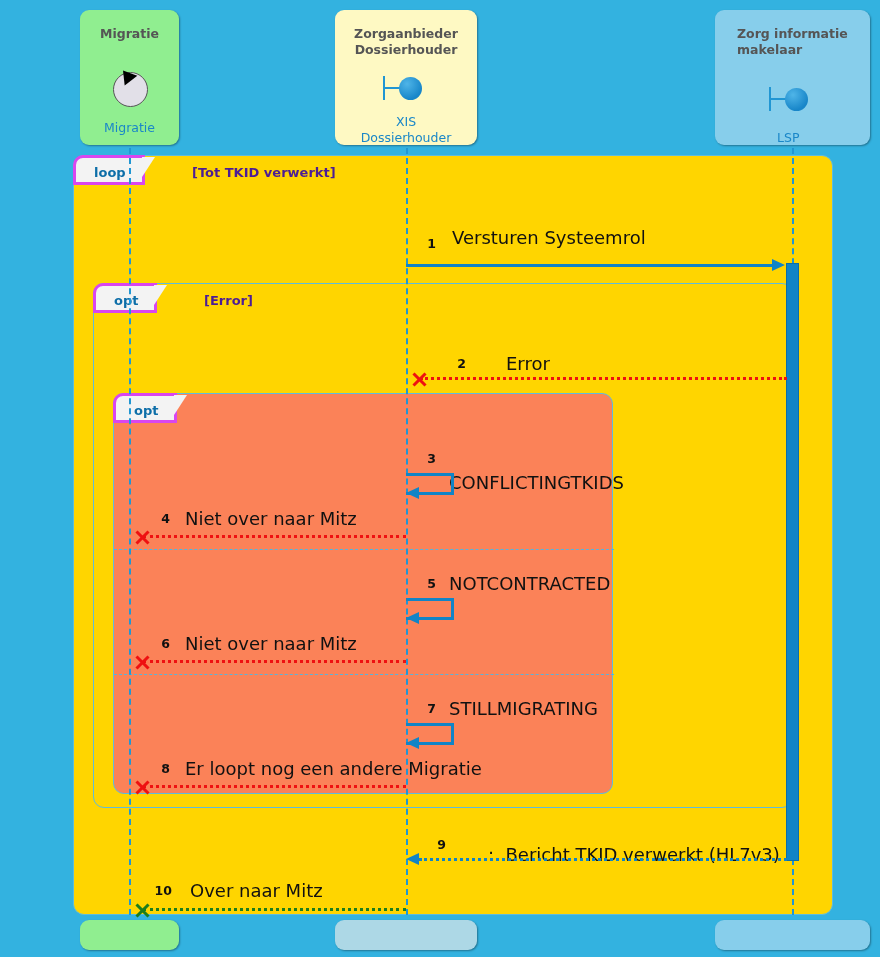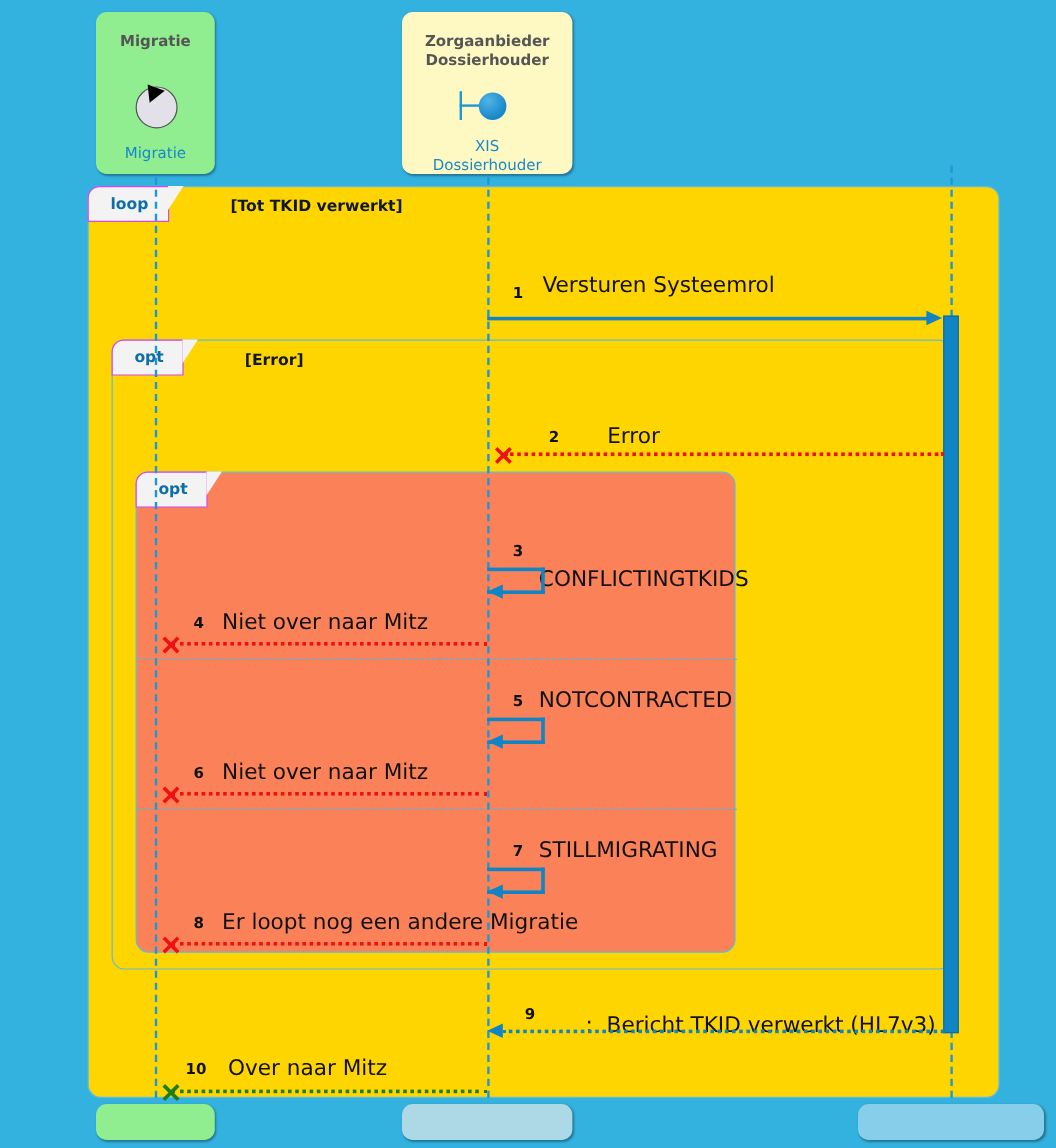--- a/index.html
+++ b/index.html
@@ -94,42 +94,42 @@
     border: 1px solid #5fbcdd;
     border-radius: 11px;
   }
   .frag-yellow { background: #ffd500; }
   .frag-orange { background: #fb8258; }
   .frag-label {
     position: absolute;
     left: -1px; top: -1px;
     height: 30px;
     background: #f3f3f3;
-    border: 1px solid #d946ef;
+    border: 3px solid #d946ef;
     border-top-left-radius: 10px;
     box-sizing: border-box;
     padding: 0 16px 0 18px;
     font-weight: bold;
     font-size: 13px;
     color: #0d6ea8;
     line-height: 29px;
   }
   .frag-label::after {
     content: "";
     position: absolute;
     right: -13px; top: -1px;
     width: 0; height: 0;
     border-top: 20px solid #f3f3f3;
     border-right: 13px solid transparent;
   }
   .frag-guard {
     position: absolute;
     font-weight: bold;
     font-size: 13px;
-    color: #0f172a;
+    color: #4c1d95;
     white-space: nowrap;
   }
   .frag-divider {
     position: absolute;
     height: 0;
     border-top: 1px dashed #57b4dd;
   }
 
   
   .msg-num {
@@ -240,20 +240,30 @@
     <div class="p-title" style="top:32px;">Dossierhouder</div>
     <div class="icon-entity" style="left:48px; top:66px;">
       <span class="bar"></span>
         <span class="stem"></span>
         <span class="ball"></span>
     </div>
     <div class="p-name" style="top:104px;">XIS</div>
     <div class="p-name" style="top:120px;">Dossierhouder</div>
   </div>
 
+  <div class="participant" style="left:715px; top:10px; width:155px; height:135px; background:#87ceeb;">
+    <div class="p-title" style="top:16px; text-align:left; left:22px;">Zorg informatie</div>
+    <div class="p-title" style="top:32px; text-align:left; left:22px;">makelaar</div>
+    <div class="icon-entity" style="left:54px; top:77px;">
+      <span class="bar"></span>
+        <span class="stem"></span>
+        <span class="ball"></span>
+    </div>
+    <div class="p-name" style="top:120px; text-align:left; left:62px;">LSP</div>
+  </div>
 
   <div class="msg-num" style="left:400px; top:236px; width:36px;">1</div>
   <div class="msg-text" style="left:452px; top:230px;">Versturen Systeemrol</div>
   <div class="line-solid abs" style="left:406px; top:264px; width:367px;"></div>
   <div class="arrow-right abs" style="left:772px; top:259px;"></div>
 
   <div class="msg-num" style="left:430px; top:356px; width:36px;">2</div>
   <div class="msg-text" style="left:462px; top:356px;padding-left:44px;">Error</div>
   <div class="line-dot-red abs" style="left:420px; top:377px; width:367px;"></div>
   <div class="xmark abs" style="left:411px; top:371px;">

